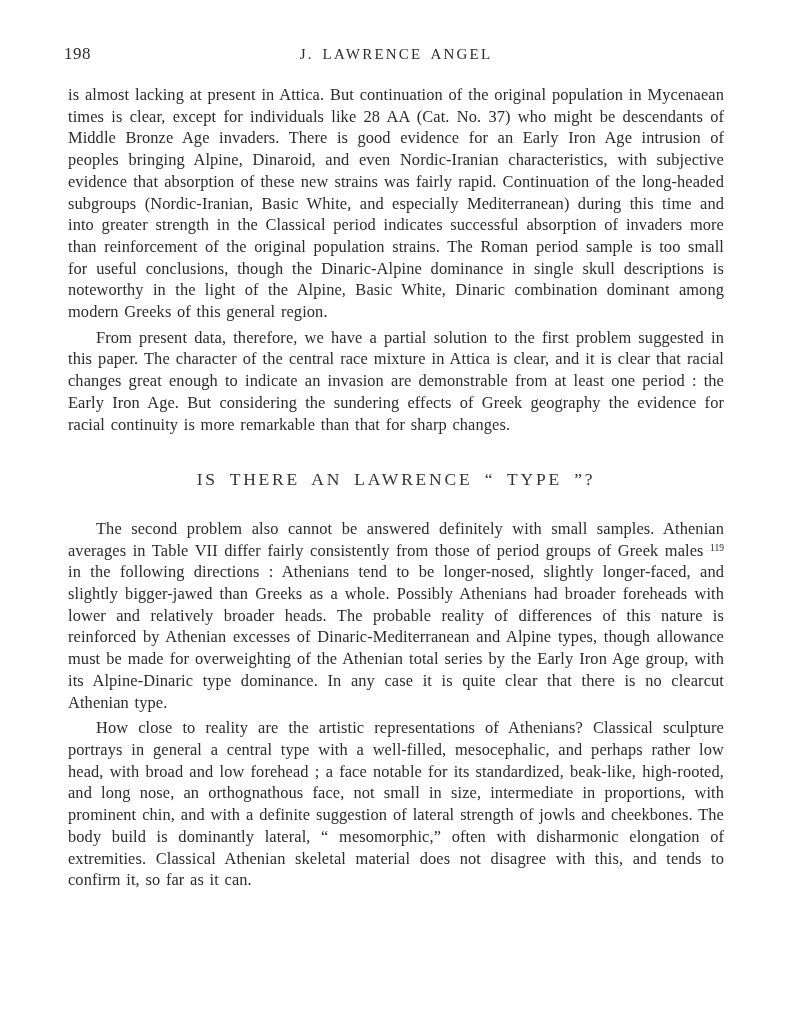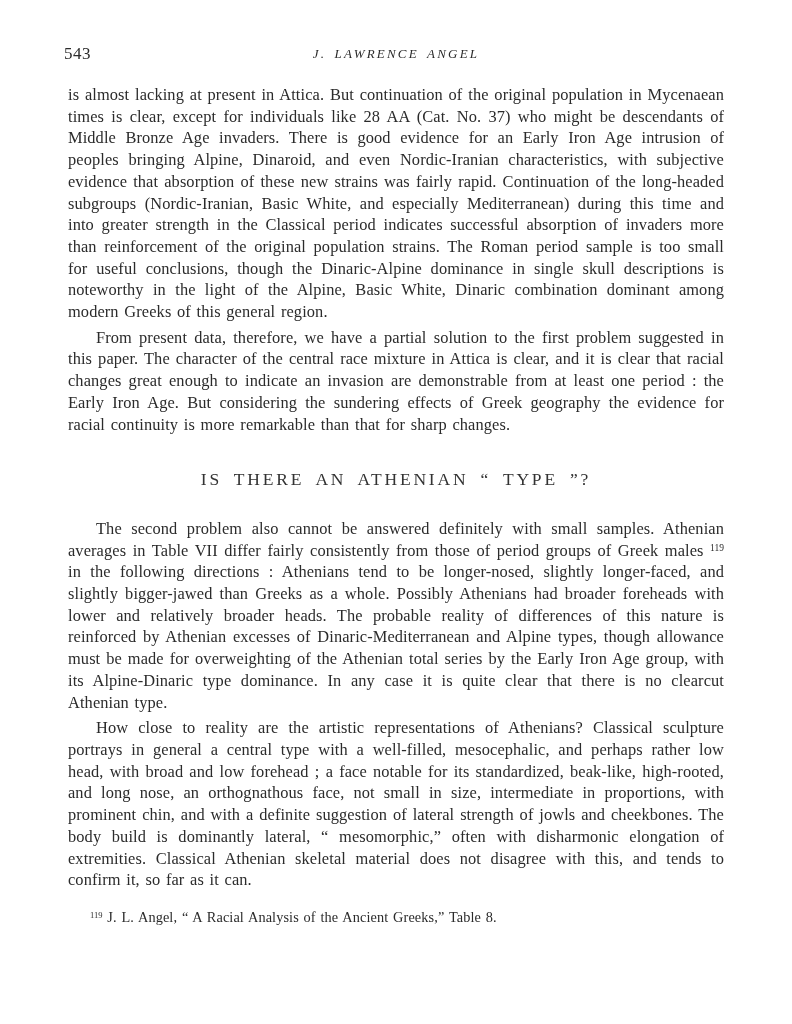--- a/index.html
+++ b/index.html
@@ -26,25 +26,24 @@
   }
   .page-number {
     position: absolute;
     left: 0;
     top: 0;
     font-size: 17px;
     letter-spacing: 0.5px;
   }
   .running-title {
     text-align: center;
-    font-size: 13px;
+    font-size: 15px;
     letter-spacing: 2.2px;
     word-spacing: 3px;
     padding-top: 2px;
-    font-style: italic;
   }
   .body-text {
     font-size: 16.4px;
     line-height: 21.7px;
     text-align: justify;
     word-spacing: 0.09em;
     letter-spacing: 0.1px;
   }
   .body-text p {
     margin: 4px;
@@ -83,35 +82,34 @@
     position: relative;
     top: -4px;
   }
 </style>
 </head>
 <body>
 
 <div class="page">
 
   <div class="running-head">
-    <span class="page-number">543</span>
+    <span class="page-number">198</span>
     <div class="running-title">J. LAWRENCE ANGEL</div>
   </div>
 
   <div class="body-text">
 
     <div>
         <p class="">is almost lacking at present in Attica. But continuation of the original population in Mycenaean times is clear, except for individuals like 28 AA (Cat. No. 37) who might be descendants of Middle Bronze Age invaders. There is good evidence for an Early Iron Age intrusion of peoples bringing Alpine, Dinaroid, and even Nordic-Iranian characteristics, with subjective evidence that absorption of these new strains was fairly rapid. Continuation of the long-headed subgroups (Nordic-Iranian, Basic White, and especially Mediterranean) during this time and into greater strength in the Classical period indicates successful absorption of invaders more than reinforcement of the original population strains. The Roman period sample is too small for useful conclusions, though the Dinaric-Alpine dominance in single skull descriptions is noteworthy in the light of the Alpine, Basic White, Dinaric combination dominant among modern Greeks of this general region.</p>
         <p class="indent">From present data, therefore, we have a partial solution to the first problem suggested in this paper. The character of the central race mixture in Attica is clear, and it is clear that racial changes great enough to indicate an invasion are demonstrable from at least one period : the Early Iron Age. But considering the sundering effects of Greek geography the evidence for racial continuity is more remarkable than that for sharp changes.</p>
       </div>
 
-    <h2 class="section-heading">IS THERE AN ATHENIAN “ TYPE ”?</h2>
+    <h2 class="section-heading">IS THERE AN LAWRENCE “ TYPE ”?</h2>
 
     <div>
         <p class="indent">The second problem also cannot be answered definitely with small samples. Athenian averages in Table VII differ fairly consistently from those of period groups of Greek males <sup>119</sup> in the following directions : Athenians tend to be longer-nosed, slightly longer-faced, and slightly bigger-jawed than Greeks as a whole. Possibly Athenians had broader foreheads with lower and relatively broader heads. The probable reality of differences of this nature is reinforced by Athenian excesses of Dinaric-Mediterranean and Alpine types, though allowance must be made for overweighting of the Athenian total series by the Early Iron Age group, with its Alpine-Dinaric type dominance. In any case it is quite clear that there is no clearcut Athenian type.</p>
         <p class="indent">How close to reality are the artistic representations of Athenians? Classical sculpture portrays in general a central type with a well-filled, mesocephalic, and perhaps rather low head, with broad and low forehead ; a face notable for its standardized, beak-like, high-rooted, and long nose, an orthognathous face, not small in size, intermediate in proportions, with prominent chin, and with a definite suggestion of lateral strength of jowls and cheekbones. The body build is dominantly lateral, “ mesomorphic,” often with disharmonic elongation of extremities. Classical Athenian skeletal material does not disagree with this, and tends to confirm it, so far as it can.</p>
       </div>
 
-    <div class="footnote"><sup>119</sup> <span>J. L. Angel, “ A Racial Analysis of the Ancient Greeks,” Table 8.</span></div>
 
   </div>
 
 </div>
 
 </body></html>

